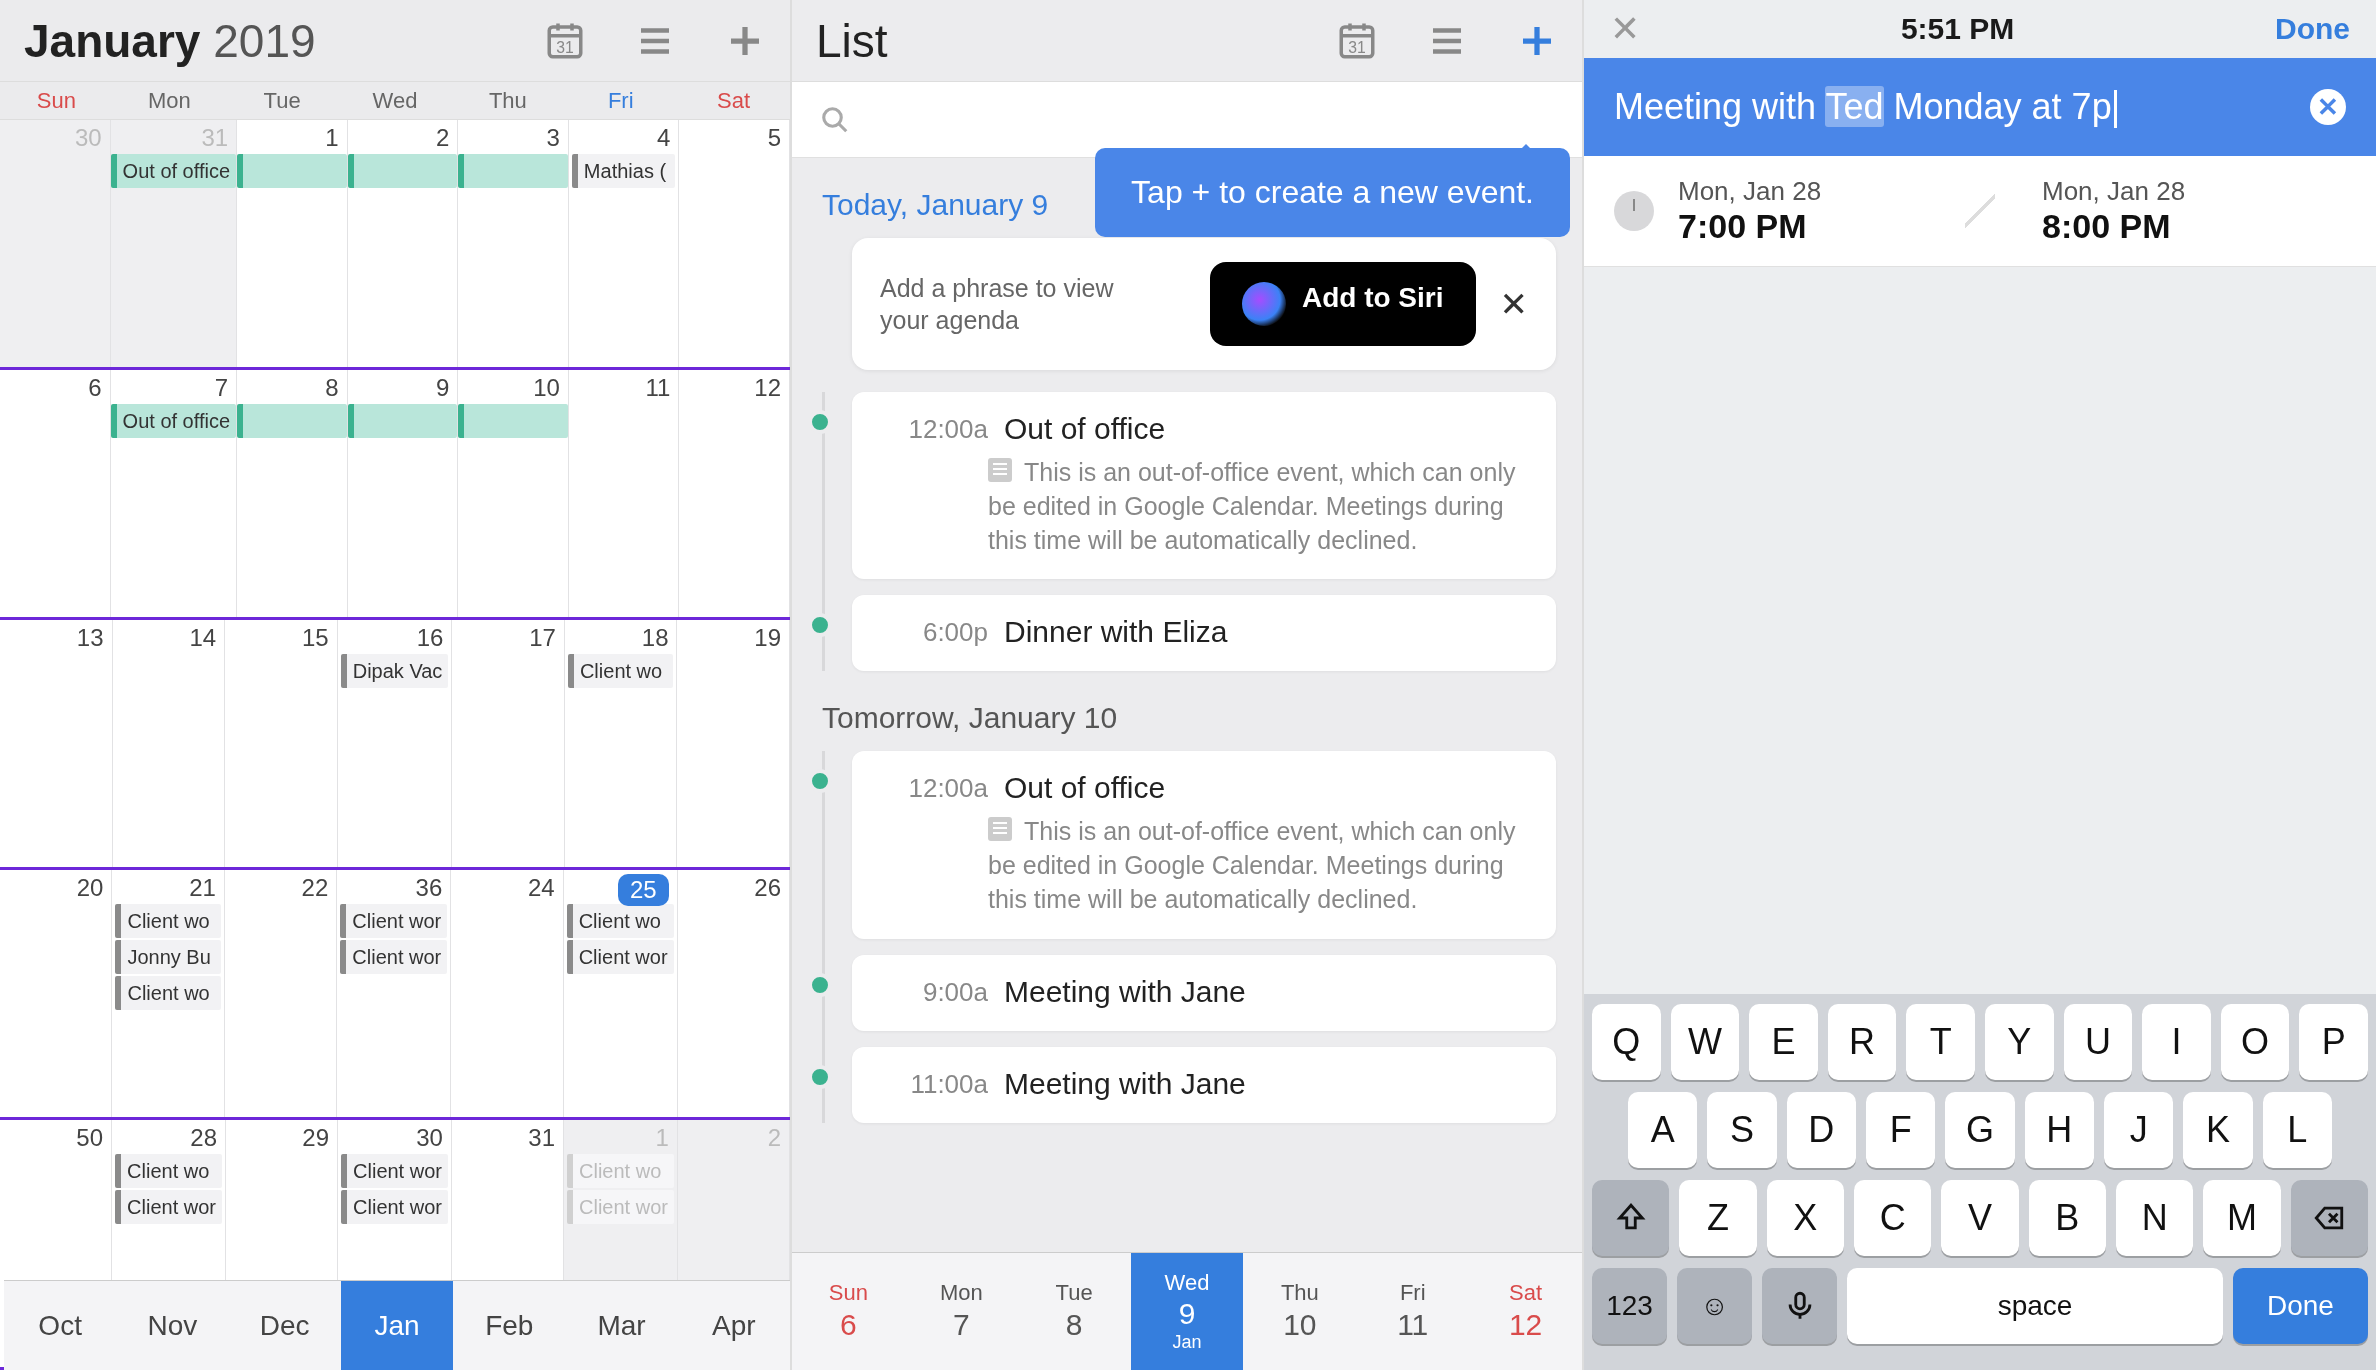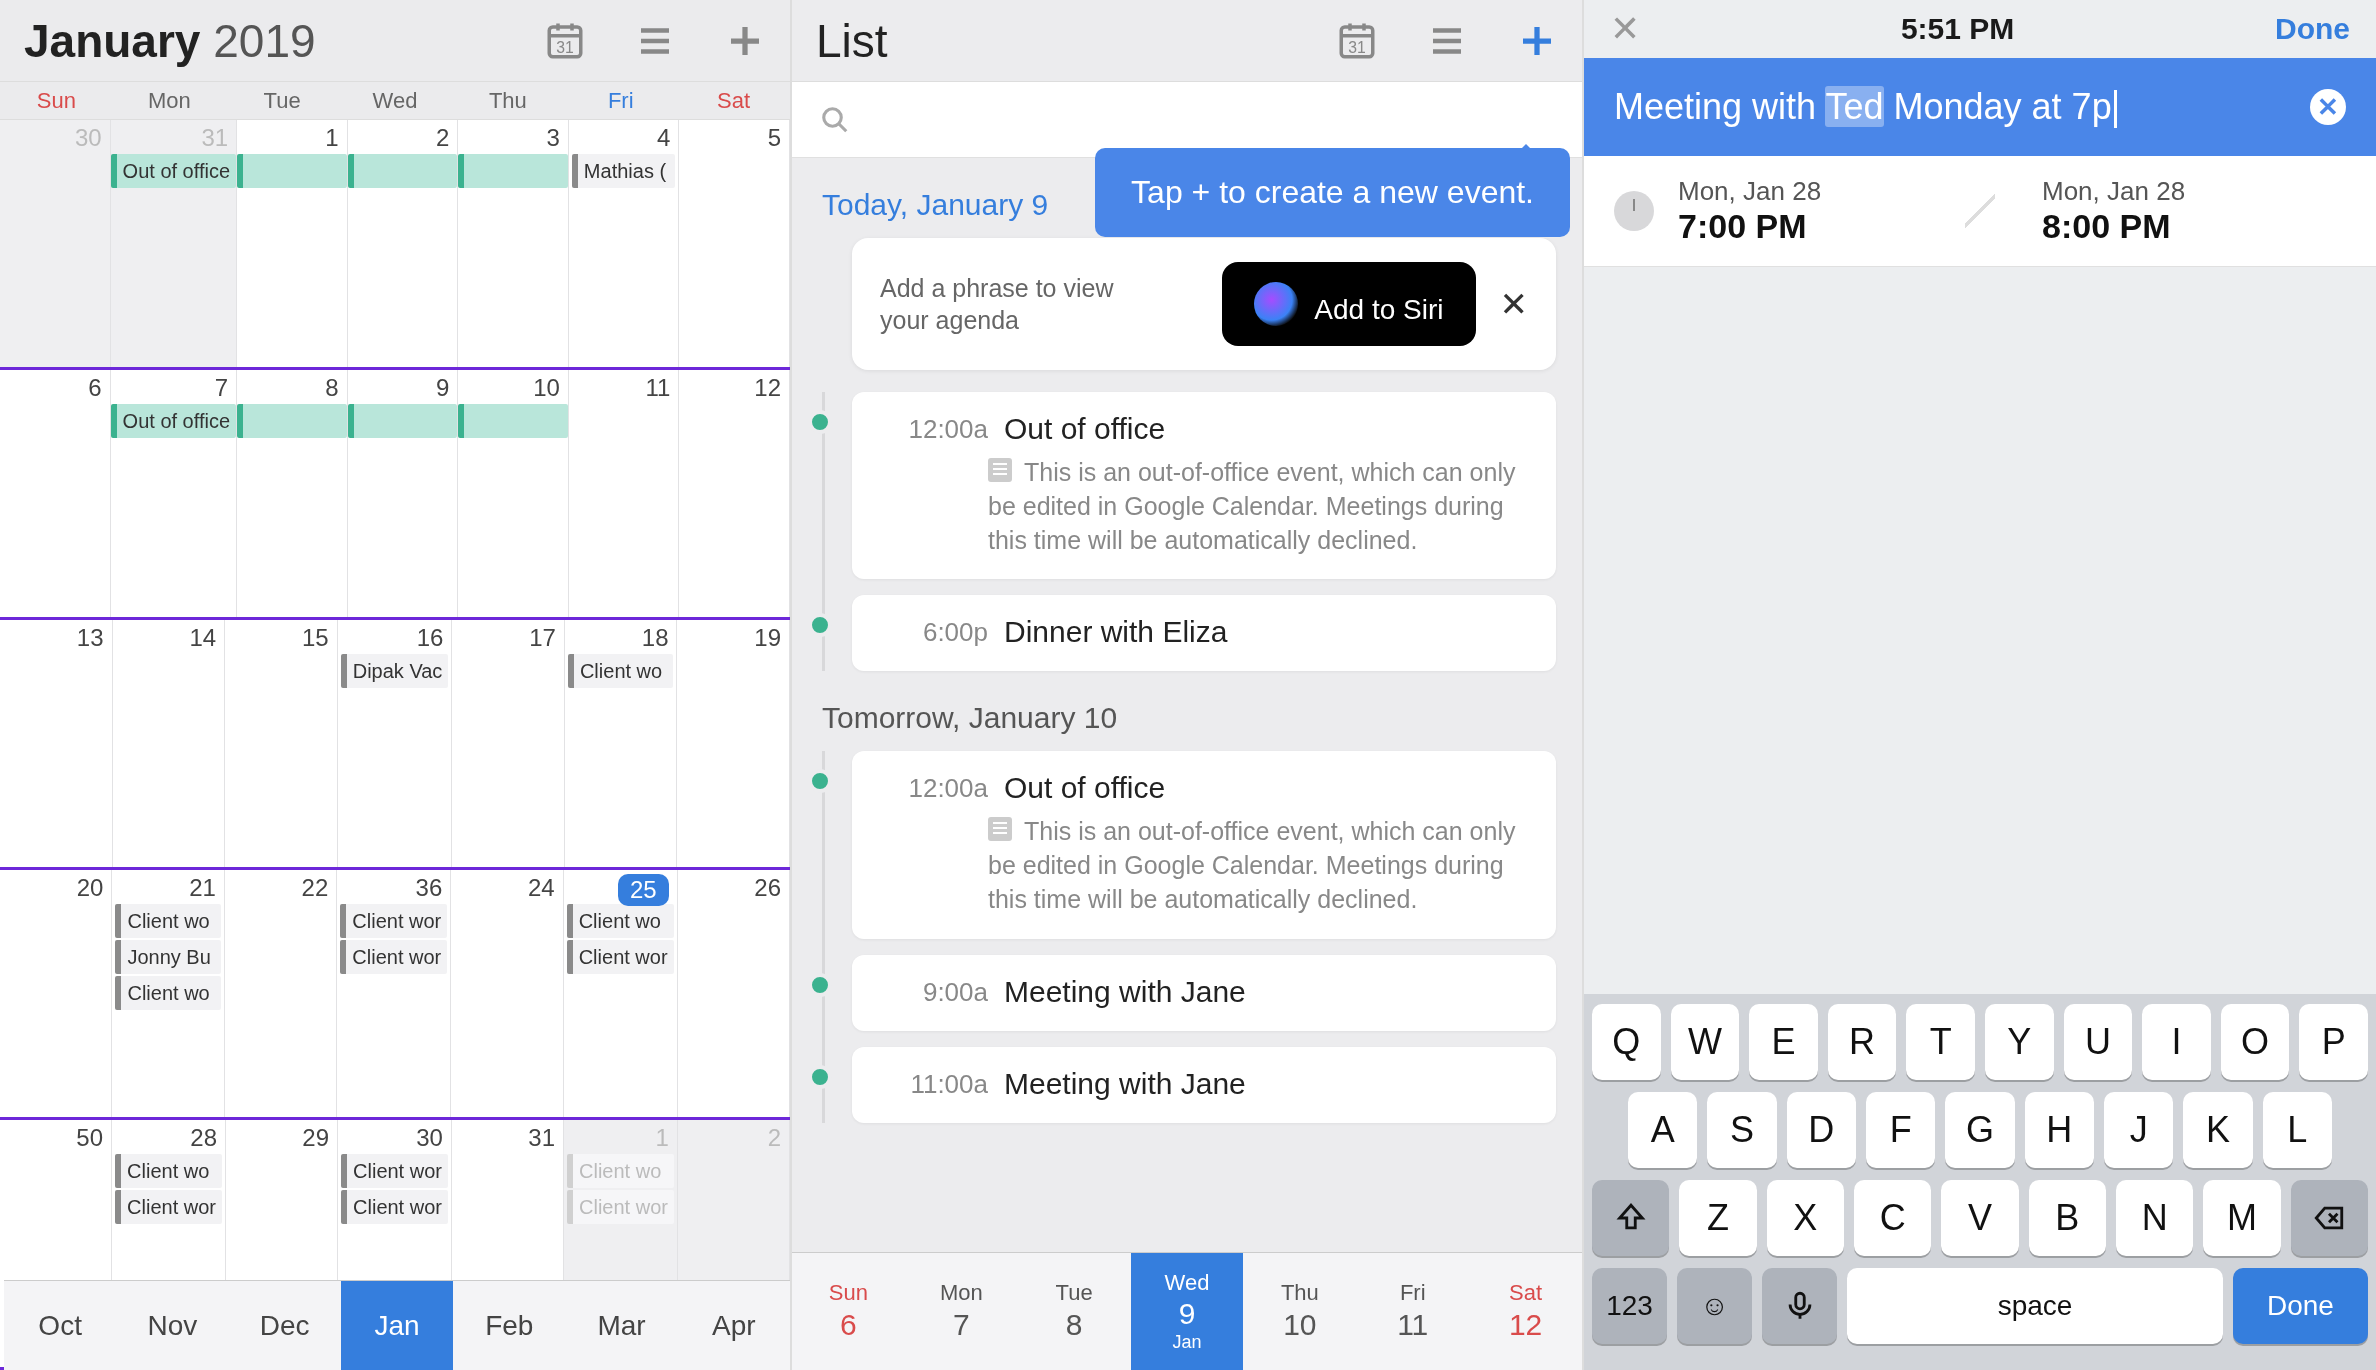--- a/index.html
+++ b/index.html
@@ -36,21 +36,21 @@
   
   #pane2 { width:792px; background:#ececee; display:flex; flex-direction:column; border-right:2px solid #ddd; }
   #pane2 .top-icons .blue { color:#357edd; }
   .search { height:76px; background:#fff; display:flex; align-items:center; padding-left:28px; color:#aaa; font-size:34px; border-bottom:1px solid #e0e0e0;}
   .tooltip { position:absolute; top:148px; right:12px; background:#4a86e8; color:#fff; font-size:32px; padding:26px 36px; border-radius:10px; z-index:5;}
   .tooltip:after{content:"";position:absolute;top:-18px;right:30px;border:14px solid transparent;border-bottom-color:#4a86e8;}
   .sectionhdr { font-size:30px; color:#357edd; font-weight:500; padding:30px 0 16px 30px; }
   .sectionhdr.grey { color:#555; }
   .siri { position:relative; margin:0 26px 22px 60px; background:#fff; border-radius:16px; padding:24px 28px; display:flex; align-items:center; box-shadow:0 1px 4px rgba(0,0,0,.08);}
   .siri-text{font-size:25px;color:#666;line-height:1.3;width:260px;}
-  .siri-btn { margin-left:auto; background:#000; color:#fff; font-size:28px; padding:20px 32px; border-radius:16px; display:flex; align-items:flex-end; gap:16px;}
+  .siri-btn { margin-left:auto; background:#000; color:#fff; font-size:28px; padding:20px 32px; border-radius:16px; display:flex; align-items:flex-start; gap:16px;font-weight:bold;}
   .siri-orb{width:44px;height:44px;border-radius:50%;background:radial-gradient(circle at 40% 40%,#a64cff,#3b82f6 55%,#0a0a0a 75%);}
   .siri-x{margin-left:24px;font-size:34px;color:#333;cursor:pointer;}
   .timeline { position:relative; padding-left:60px; display:flex; flex-direction:column; gap:16px; }
   .timeline:before{content:"";position:absolute;left:30px;top:0;bottom:0;width:3px;background:#d8d8da;}
   .card { background:#fff; border-radius:12px; margin-right:26px; padding:20px 26px 22px 26px; box-shadow:0 1px 3px rgba(0,0,0,.06); position:relative; min-height:56px;}
   .dot { position:absolute; left:-44px; width:24px; height:24px; border-radius:50%; background:#3bb28f; border:4px solid #ececee;}
   .evrow{display:flex;align-items:flex-start;gap:16px;}
   .evtime{width:110px;text-align:right;font-size:26px;color:#888; padding-top:2px;}
   .evtitle{font-size:30px;color:#222;font-weight:500;}
   .evdesc{font-size:25px;color:#888;line-height:1.35;margin-top:10px;}

